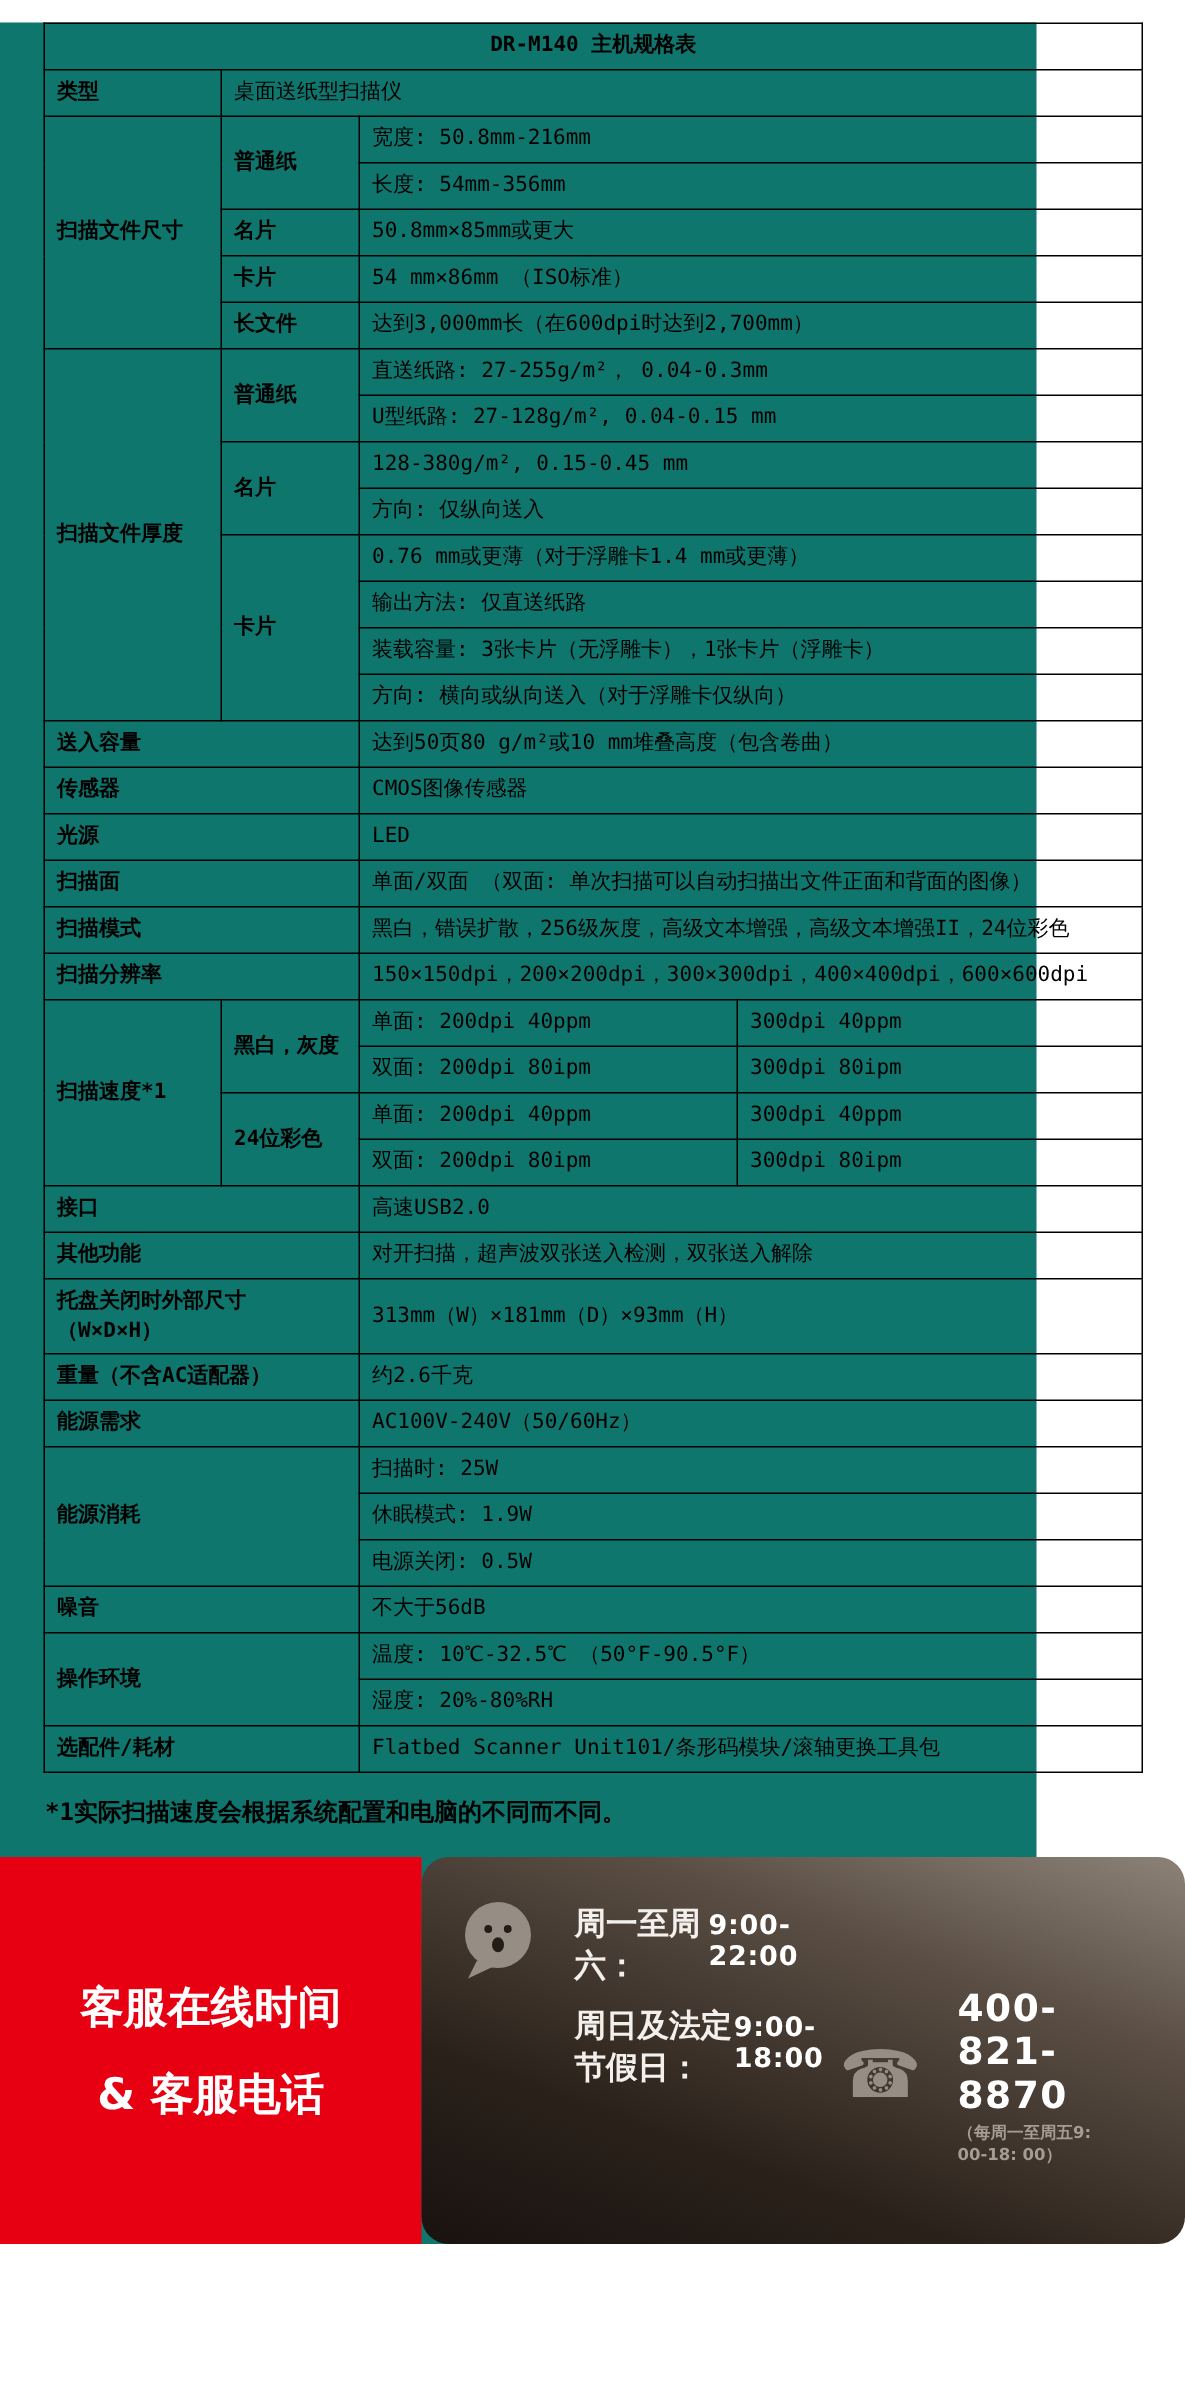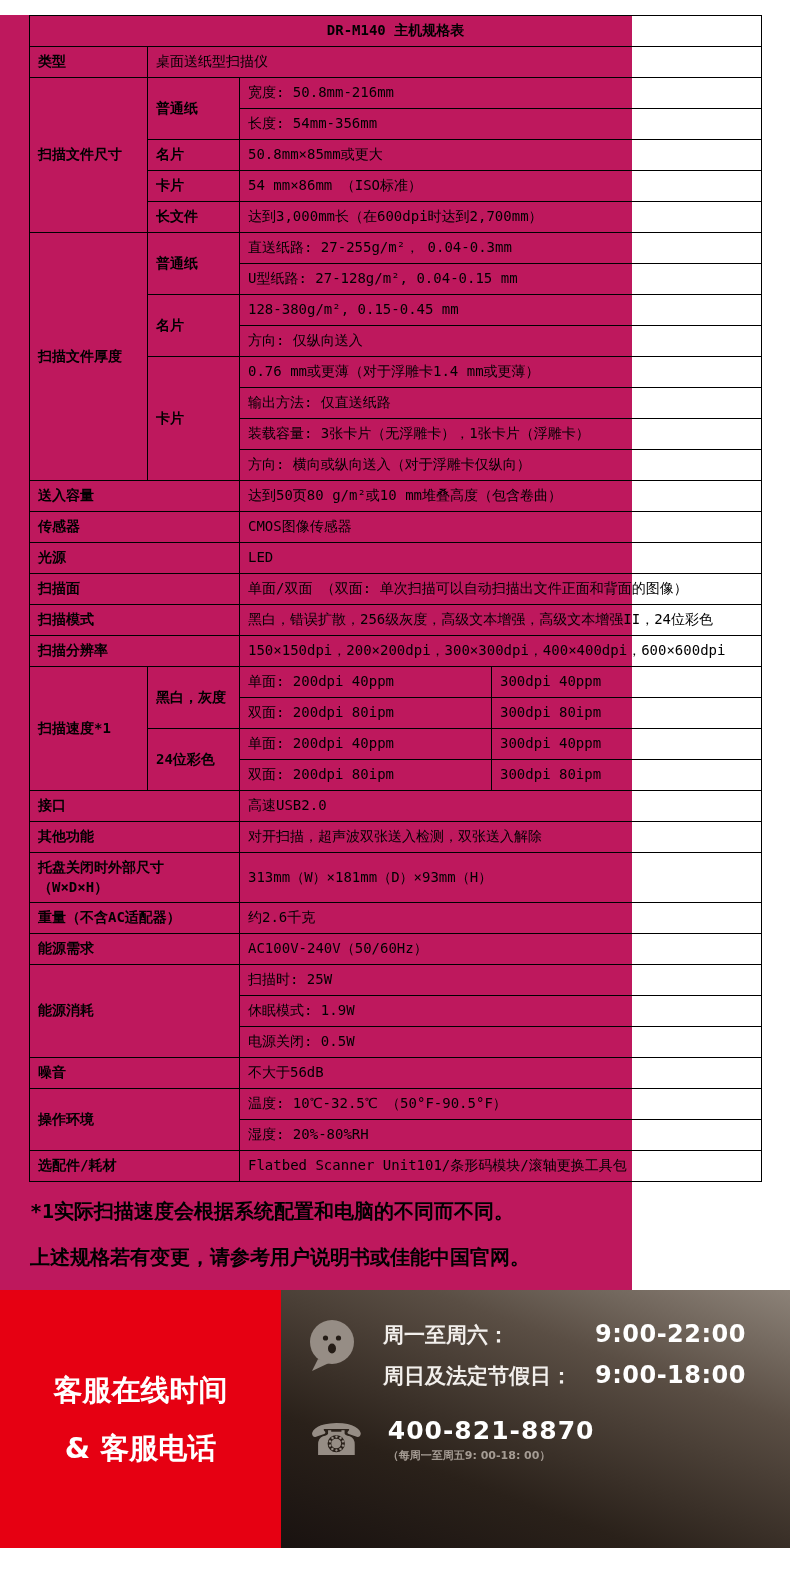--- a/index.html
+++ b/index.html
@@ -1,63 +1,64 @@
 <!DOCTYPE html>
 <html><head>
 <meta charset="utf-8">
 <style>
   * { box-sizing: border-box; }
   html,body { margin:0; padding:0; background:#ffffff; }
   body { font-family:"DejaVu Sans Mono","Liberation Mono",monospace; color:#000; }
-  .page { width:632px; background:#be185d; }
+  .page { width:691px; background:#0f766e; }
 
   
   table.spec { border-collapse:collapse; margin:15px 0 0 29px; width:732px; table-layout:fixed; }
   table.spec td {
     border:1px solid #000;
     padding:5px 8px;
     font-size:14px;
     line-height:1.4;
     vertical-align:middle;
     height:31px;
     overflow-wrap:break-word;
   }
   td.title-cell { text-align:center; font-weight:bold; font-size:15px; }
   td.lab { font-weight:bold; }
   td.center { }
 
   
-  .notes { margin:16px 0 0 30px; font-size:20px; font-weight:bold; color:#000; }
+  .notes { margin:16px 0 0 30px; font-size:16px; font-weight:bold; color:#000; }
   .notes .note { margin-bottom:19px; }
 
   
   .banner { display:flex; width:790px; height:258px; margin-top:10px; }
   .red-block {
     width:281px; height:100%;
     background:#e60012;
     color:#fff;
     display:flex; flex-direction:column; justify-content:center; align-items:center;
     font-weight:bold; font-size:29px; line-height:1.45;
     font-family:"DejaVu Sans","Liberation Sans",sans-serif;
     gap:16px;
   }
   .dark-block {
     flex:1; height:100%;
     background:linear-gradient(200deg,#8c8278 0%,#5a4e44 30%,#2a211a 70%,#191210 100%);
     color:#fff;
     padding:26px 44px 18px 22px;
-    display:flex; flex-direction:column;
+    display:flex; flex-direction:row;
     font-family:"DejaVu Sans","Liberation Sans",sans-serif;
+    border-radius:18px;
   }
   .hours-section { display:flex; align-items:flex-start; gap:22px; }
   .chat-icon { flex:0 0 auto; }
   .hours-rows { flex:1; display:flex; flex-direction:column; gap:12px; padding-top:4px; }
   .hours-row { display:flex; justify-content:space-between; align-items:baseline; }
   .hours-label { font-size:21px; font-weight:bold; color:#f2efec; }
-  .hours-time { font-size:24px; font-weight:bold; letter-spacing:0.5px; }
+  .hours-time { font-size:18px; font-weight:bold; letter-spacing:0.5px; }
   .phone-section { display:flex; align-items:center; gap:24px; margin-top:26px; padding-left:6px; }
   .phone-icon { font-size:44px; color:#968d85; line-height:1;
     font-family:"DejaVu Sans",sans-serif; }
   .phone-number { font-size:25px; font-weight:bold; letter-spacing:1px; }
   .phone-note { font-size:11px; color:#a59c94; margin-top:3px; font-weight:bold; }
 </style>
 </head>
 <body>
 
 <div class="page">
@@ -222,21 +223,20 @@
 
     <tr>
       <td colspan="2" class="lab">选配件/耗材</td>
       <td colspan="2">Flatbed Scanner Unit101/条形码模块/滚轴更换工具包</td>
     </tr>
   </tbody>
     </table>
 
   <div class="notes">
     <div class="note">*1实际扫描速度会根据系统配置和电脑的不同而不同。</div>
-    <div class="note">上述规格若有变更，请参考用户说明书或佳能中国官网。</div>
   </div>
 
   <div class="banner">
     <div class="red-block">
       <div>客服在线时间</div>
       <div>&amp; 客服电话</div>
     </div>
     <div class="dark-block">
       <div class="hours-section">
         <span class="chat-icon">

